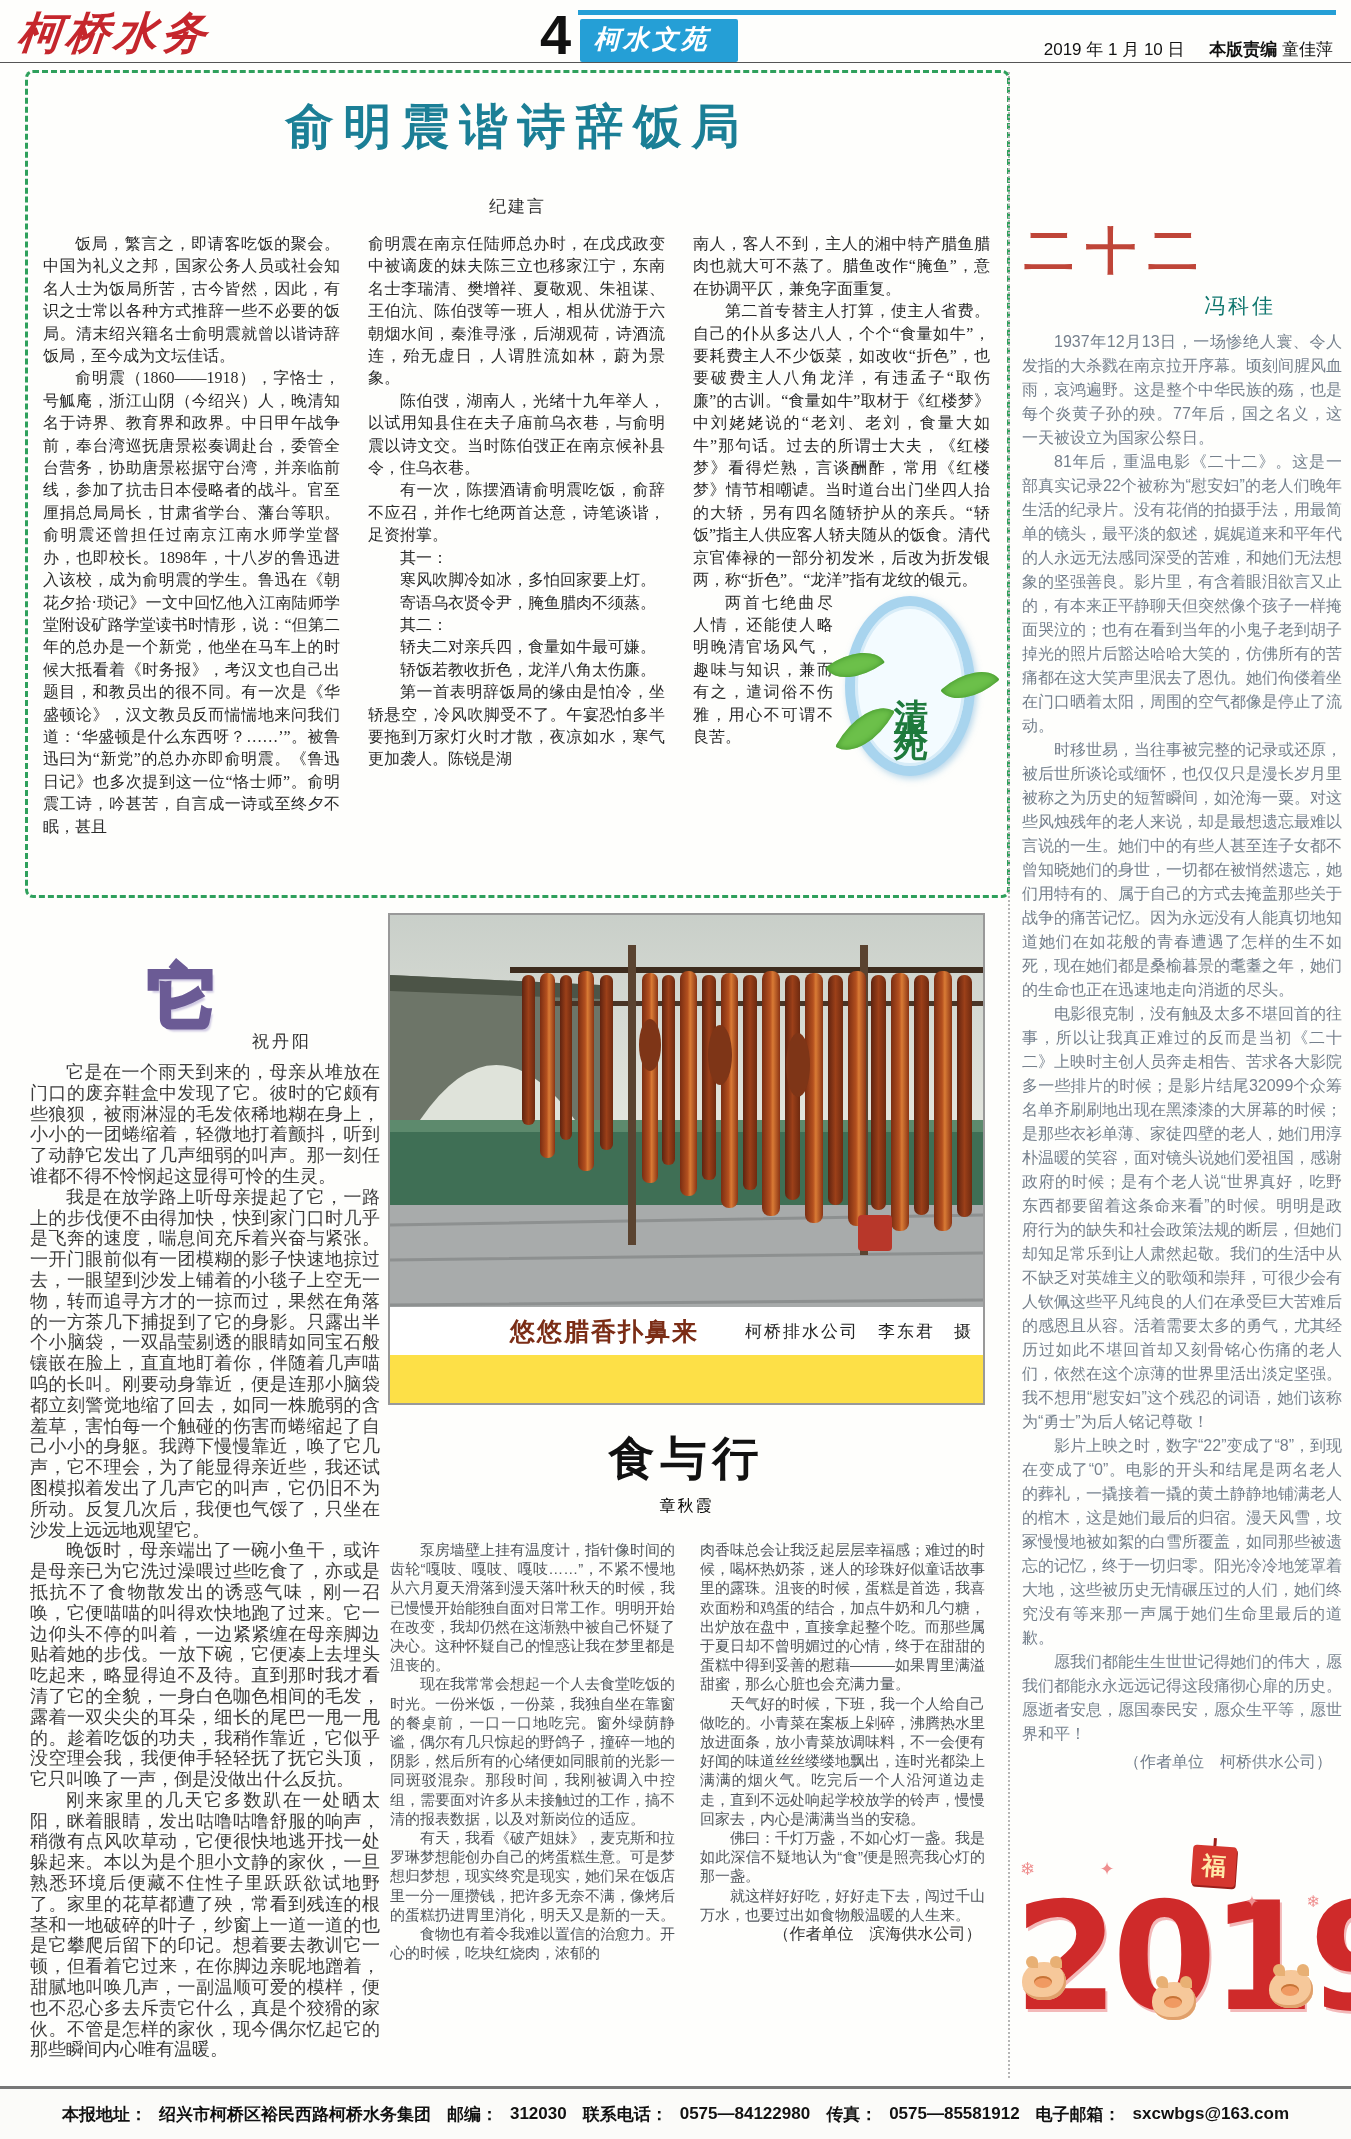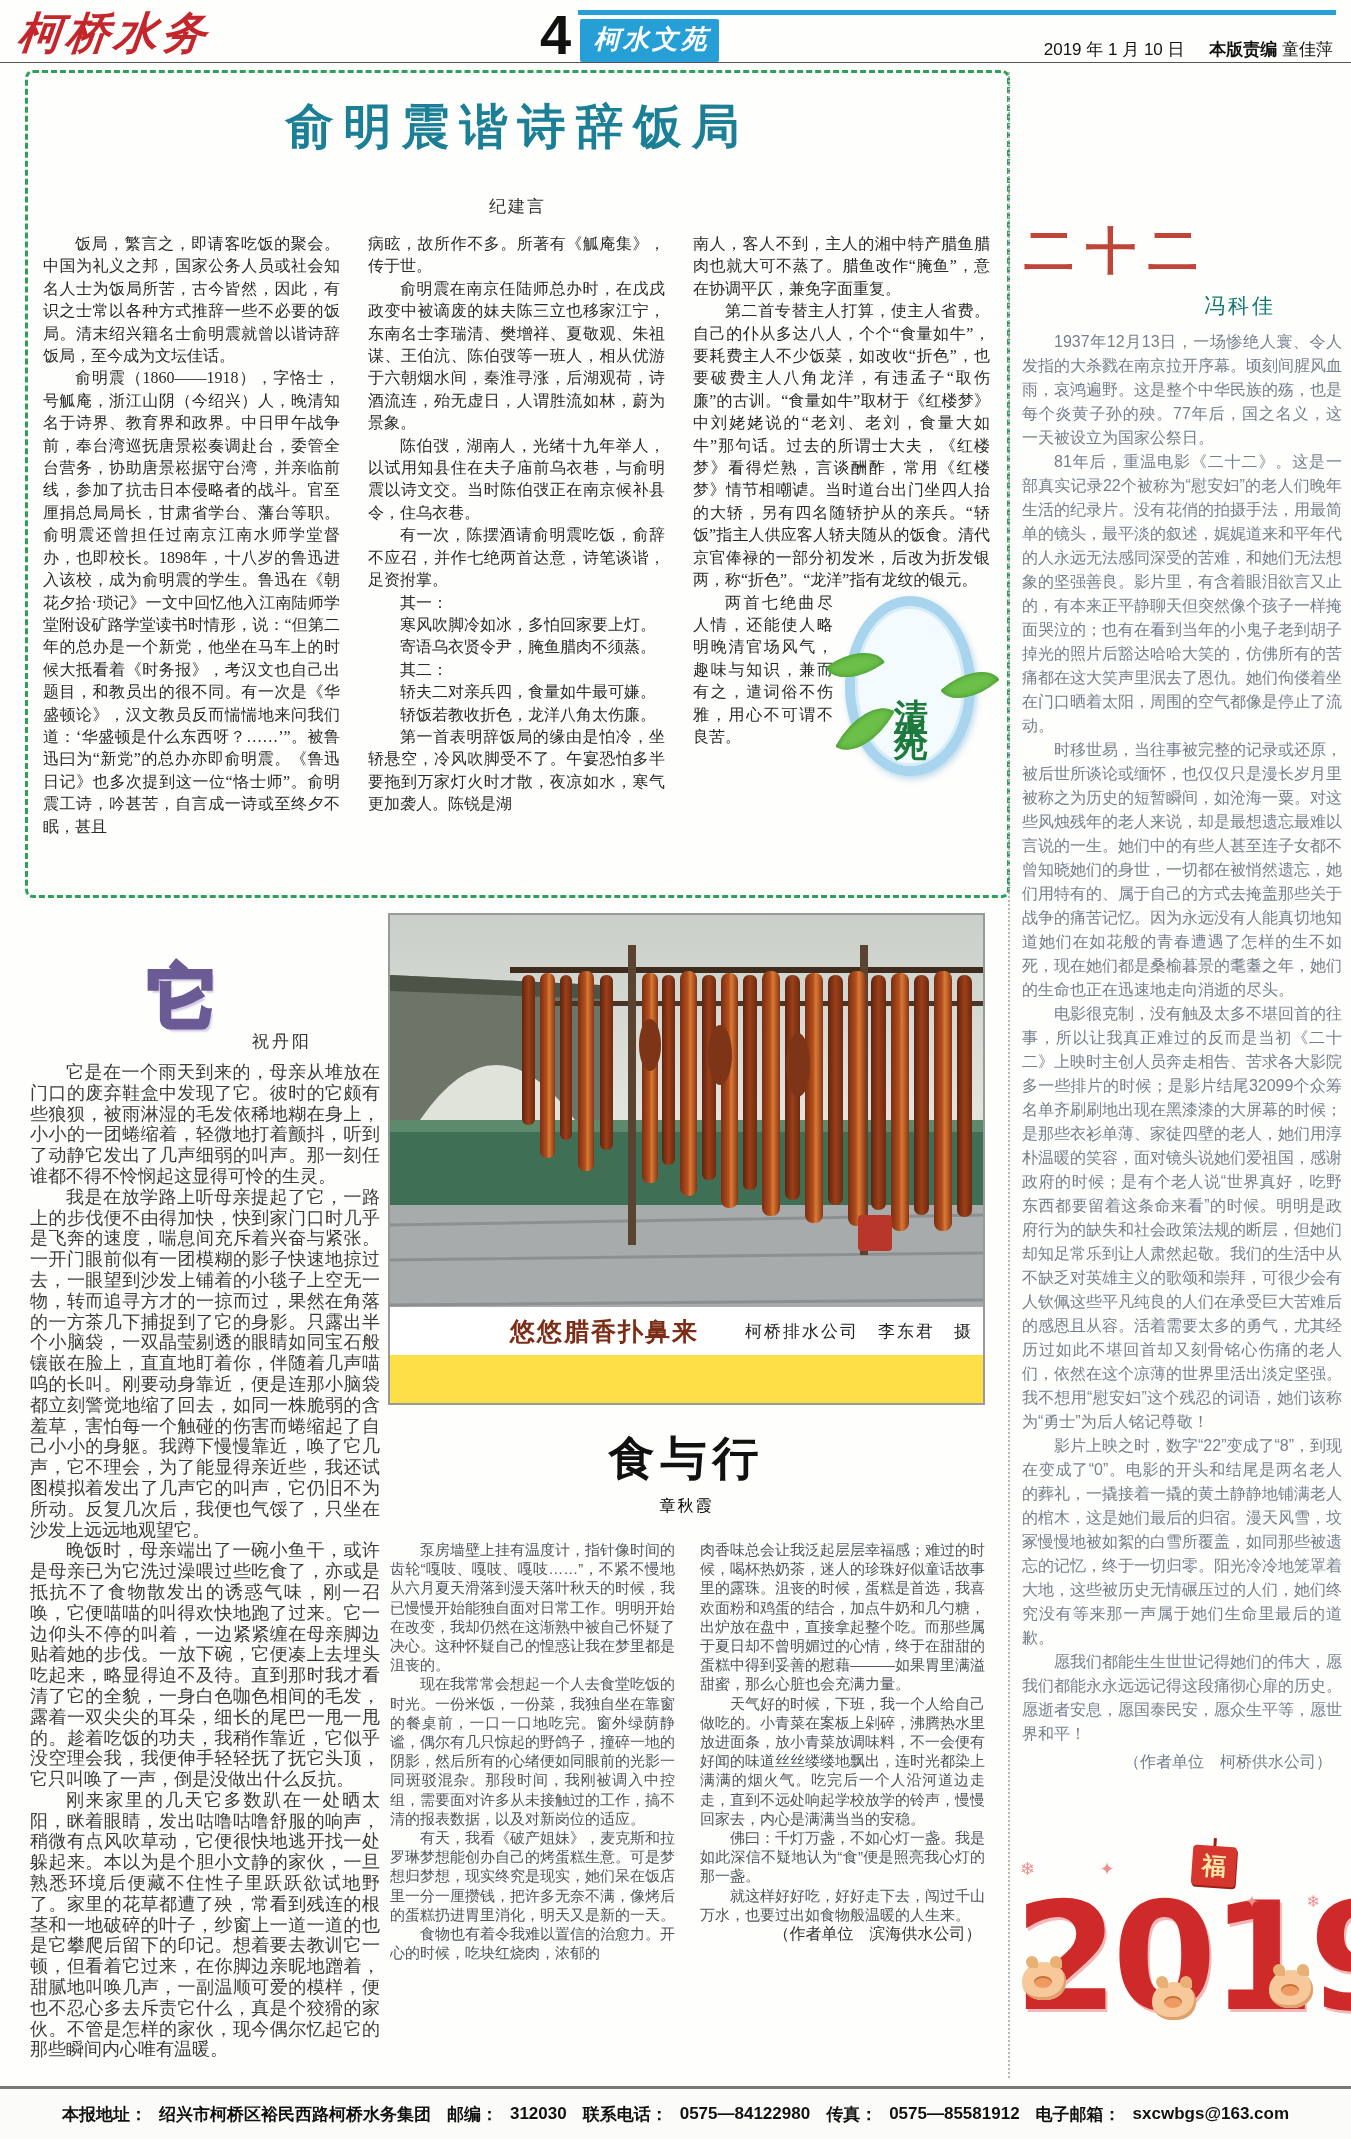--- a/index.html
+++ b/index.html
@@ -8,21 +8,21 @@
           font-family:"Liberation Serif","DejaVu Serif",serif; color:#222; }
 
   
   .masthead { position:absolute; left:18px; top:4px; font-size:44px; font-weight:bold; font-style:italic;
               color:#c5262c; letter-spacing:4px; transform:skewX(-6deg);
               font-family:"DejaVu Serif","Liberation Serif",serif; }
   .page-num { position:absolute; left:540px; top:2px; font-size:56px; font-weight:900;
               font-family:"Liberation Sans","DejaVu Sans",sans-serif; color:#111; }
   .blue-rule { position:absolute; left:578px; top:10px; width:758px; height:5px; background:#259fd6; }
   .section-box { position:absolute; left:580px; top:19px; background:#259fd6; color:#fff;
-                 font-size:26px; font-weight:bold; font-style:italic; padding:3px 9px 5px 14px;
+                 font-size:26px; font-weight:bold; font-style:italic; padding:3px 28px 5px 14px;
                  letter-spacing:3px; border-radius:2px; }
   .date-line { position:absolute; right:18px; top:38px; font-size:17px; color:#111;
                font-family:"Liberation Sans","DejaVu Sans",sans-serif; }
   .date-line b { margin-left:20px; }
   .header-rule { position:absolute; left:0; top:62px; width:1351px; height:1px; background:#555; }
 
   
   .a1-box { position:absolute; left:25px; top:70px; width:985px; height:828px;
             border:3px dashed #2fa05c; border-radius:8px; }
   .a1-title { position:absolute; left:0; top:22px; width:100%; text-align:center;
@@ -142,21 +142,20 @@
 
   <div class="a1-box">
     <div class="a1-title">俞明震谐诗辞饭局</div>
     <div class="a1-author">纪建言</div>
     <div class="a1-cols">
       <div class="a1-col paras">
           <p>饭局，繁言之，即请客吃饭的聚会。中国为礼义之邦，国家公务人员或社会知名人士为饭局所苦，古今皆然，因此，有识之士常以各种方式推辞一些不必要的饭局。清末绍兴籍名士俞明震就曾以谐诗辞饭局，至今成为文坛佳话。</p>
           <p>俞明震（1860——1918），字恪士，号觚庵，浙江山阴（今绍兴）人，晚清知名于诗界、教育界和政界。中日甲午战争前，奉台湾巡抚唐景崧奏调赴台，委管全台营务，协助唐景崧据守台湾，并亲临前线，参加了抗击日本侵略者的战斗。官至厘捐总局局长，甘肃省学台、藩台等职。俞明震还曾担任过南京江南水师学堂督办，也即校长。1898年，十八岁的鲁迅进入该校，成为俞明震的学生。鲁迅在《朝花夕拾·琐记》一文中回忆他入江南陆师学堂附设矿路学堂读书时情形，说：“但第二年的总办是一个新党，他坐在马车上的时候大抵看着《时务报》，考汉文也自己出题目，和教员出的很不同。有一次是《华盛顿论》，汉文教员反而惴惴地来问我们道：‘华盛顿是什么东西呀？……’”。被鲁迅曰为“新党”的总办亦即俞明震。《鲁迅日记》也多次提到这一位“恪士师”。俞明震工诗，吟甚苦，自言成一诗或至终夕不眠，甚且</p>
         </div>
       <div class="a1-col paras cont">
-          <p>病眩，故所作不多。所著有《觚庵集》，传于世。</p>
           <p>俞明震在南京任陆师总办时，在戊戌政变中被谪废的妹夫陈三立也移家江宁，东南名士李瑞清、樊增祥、夏敬观、朱祖谋、王伯沆、陈伯弢等一班人，相从优游于六朝烟水间，秦淮寻涨，后湖观荷，诗酒流连，殆无虚日，人谓胜流如林，蔚为景象。</p>
           <p>陈伯弢，湖南人，光绪十九年举人，以试用知县住在夫子庙前乌衣巷，与俞明震以诗文交。当时陈伯弢正在南京候补县令，住乌衣巷。</p>
           <p>有一次，陈摆酒请俞明震吃饭，俞辞不应召，并作七绝两首达意，诗笔谈谐，足资拊掌。</p>
           <p>其一：</p>
           <p>寒风吹脚冷如冰，多怕回家要上灯。</p>
           <p>寄语乌衣贤令尹，腌鱼腊肉不须蒸。</p>
           <p>其二：</p>
           <p>轿夫二对亲兵四，食量如牛最可嫌。</p>
           <p>轿饭若教收折色，龙洋八角太伤廉。</p>
           <p>第一首表明辞饭局的缘由是怕冷，坐轿悬空，冷风吹脚受不了。午宴恐怕多半要拖到万家灯火时才散，夜凉如水，寒气更加袭人。陈锐是湖</p>

